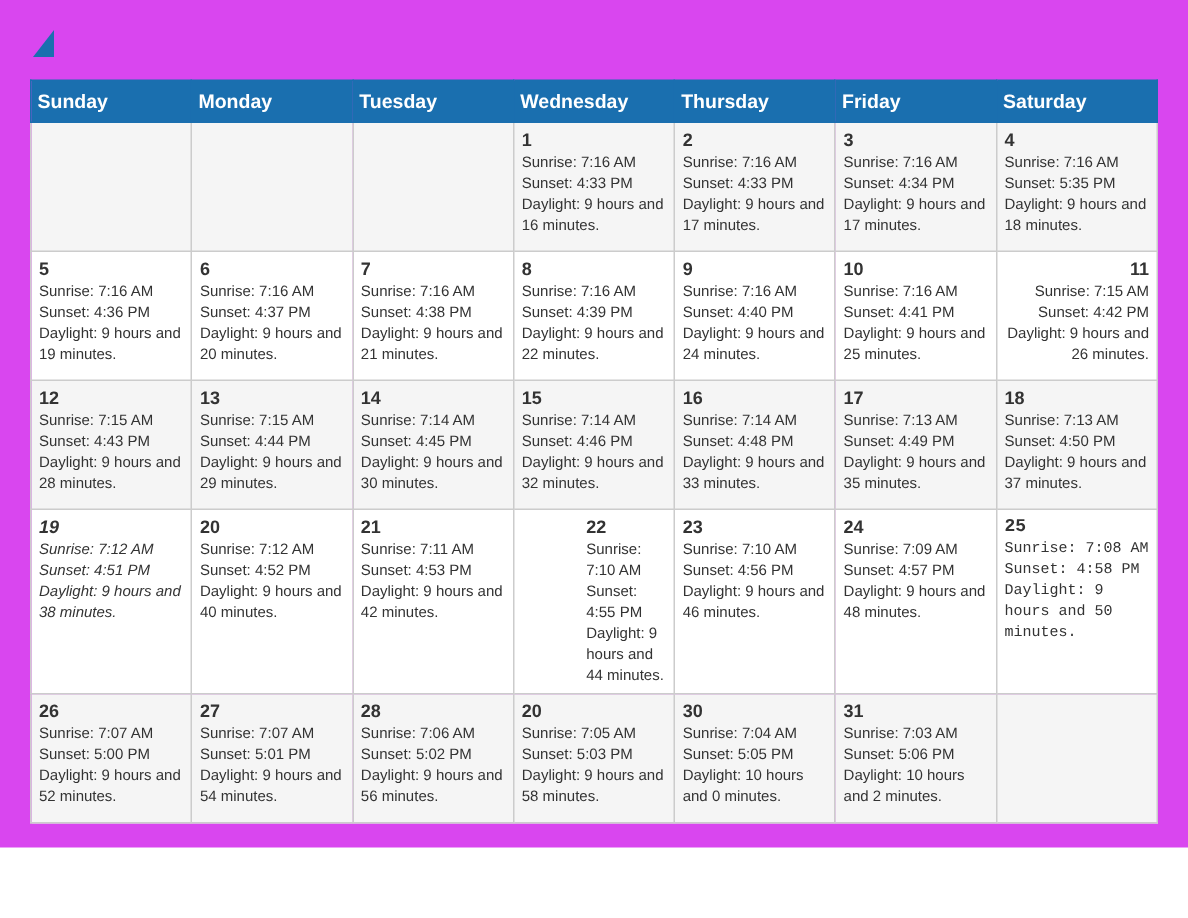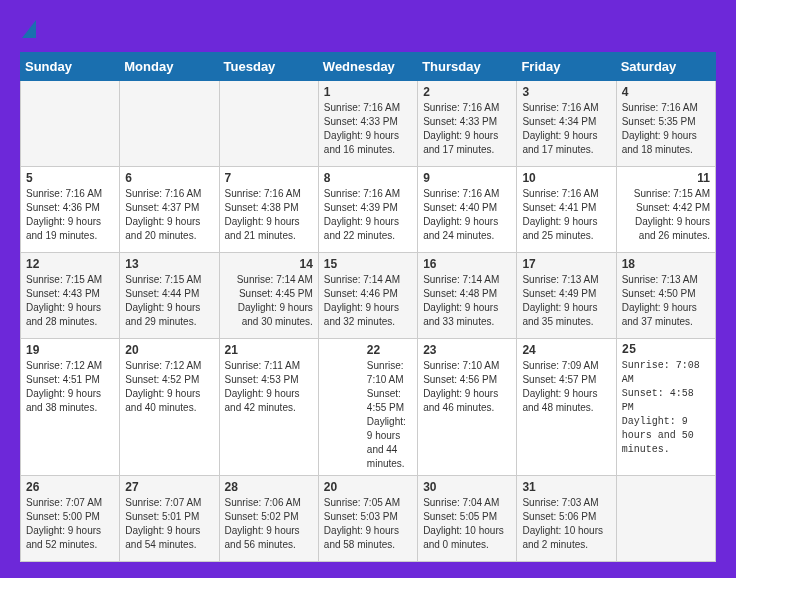--- a/index.html
+++ b/index.html
@@ -3,23 +3,23 @@
   <meta charset="utf-8">
   <style>
     * { box-sizing: border-box; margin: 0; padding: 0; }
     body {
       font-family: Arial, sans-serif;
       background: #fff;
       width: 792px;
       min-height: 612px;
     }
     .page {
-      width: 736px;
+      width: 792px;
       padding: 16px 20px 16px 20px;
-      background: #6d28d9;
+      background: #d946ef;
     }
     .header {
       display: flex;
       justify-content: space-between;
       align-items: flex-start;
       margin-bottom: 10px;
     }
     .logo {
       display: flex;
       align-items: center;
@@ -230,21 +230,21 @@
             </div>
           </td>
           <td style="background: rgb(245, 245, 245);">
             <span class="day-num">13</span>
             <div class="cell-content">
               <div>Sunrise: 7:15 AM</div>
               <div>Sunset: 4:44 PM</div>
               <div>Daylight: 9 hours and 29 minutes.</div>
             </div>
           </td>
-          <td style="background: rgb(245, 245, 245); text-align: right;">
+          <td style="background: rgb(245, 245, 245);">
             <span class="day-num">14</span>
             <div class="cell-content">
               <div>Sunrise: 7:14 AM</div>
               <div>Sunset: 4:45 PM</div>
               <div>Daylight: 9 hours and 30 minutes.</div>
             </div>
           </td>
           <td style="background: rgb(245, 245, 245);">
             <span class="day-num">15</span>
             <div class="cell-content">
@@ -272,21 +272,21 @@
           <td style="background: rgb(245, 245, 245);">
             <span class="day-num">18</span>
             <div class="cell-content">
               <div>Sunrise: 7:13 AM</div>
               <div>Sunset: 4:50 PM</div>
               <div>Daylight: 9 hours and 37 minutes.</div>
             </div>
           </td>
         </tr>
         <tr>
-          <td style="background: rgb(255, 255, 255);">
+          <td style="background: rgb(255, 255, 255); font-style: italic;">
             <span class="day-num">19</span>
             <div class="cell-content">
               <div>Sunrise: 7:12 AM</div>
               <div>Sunset: 4:51 PM</div>
               <div>Daylight: 9 hours and 38 minutes.</div>
             </div>
           </td>
           <td style="background: rgb(255, 255, 255);">
             <span class="day-num">20</span>
             <div class="cell-content">

